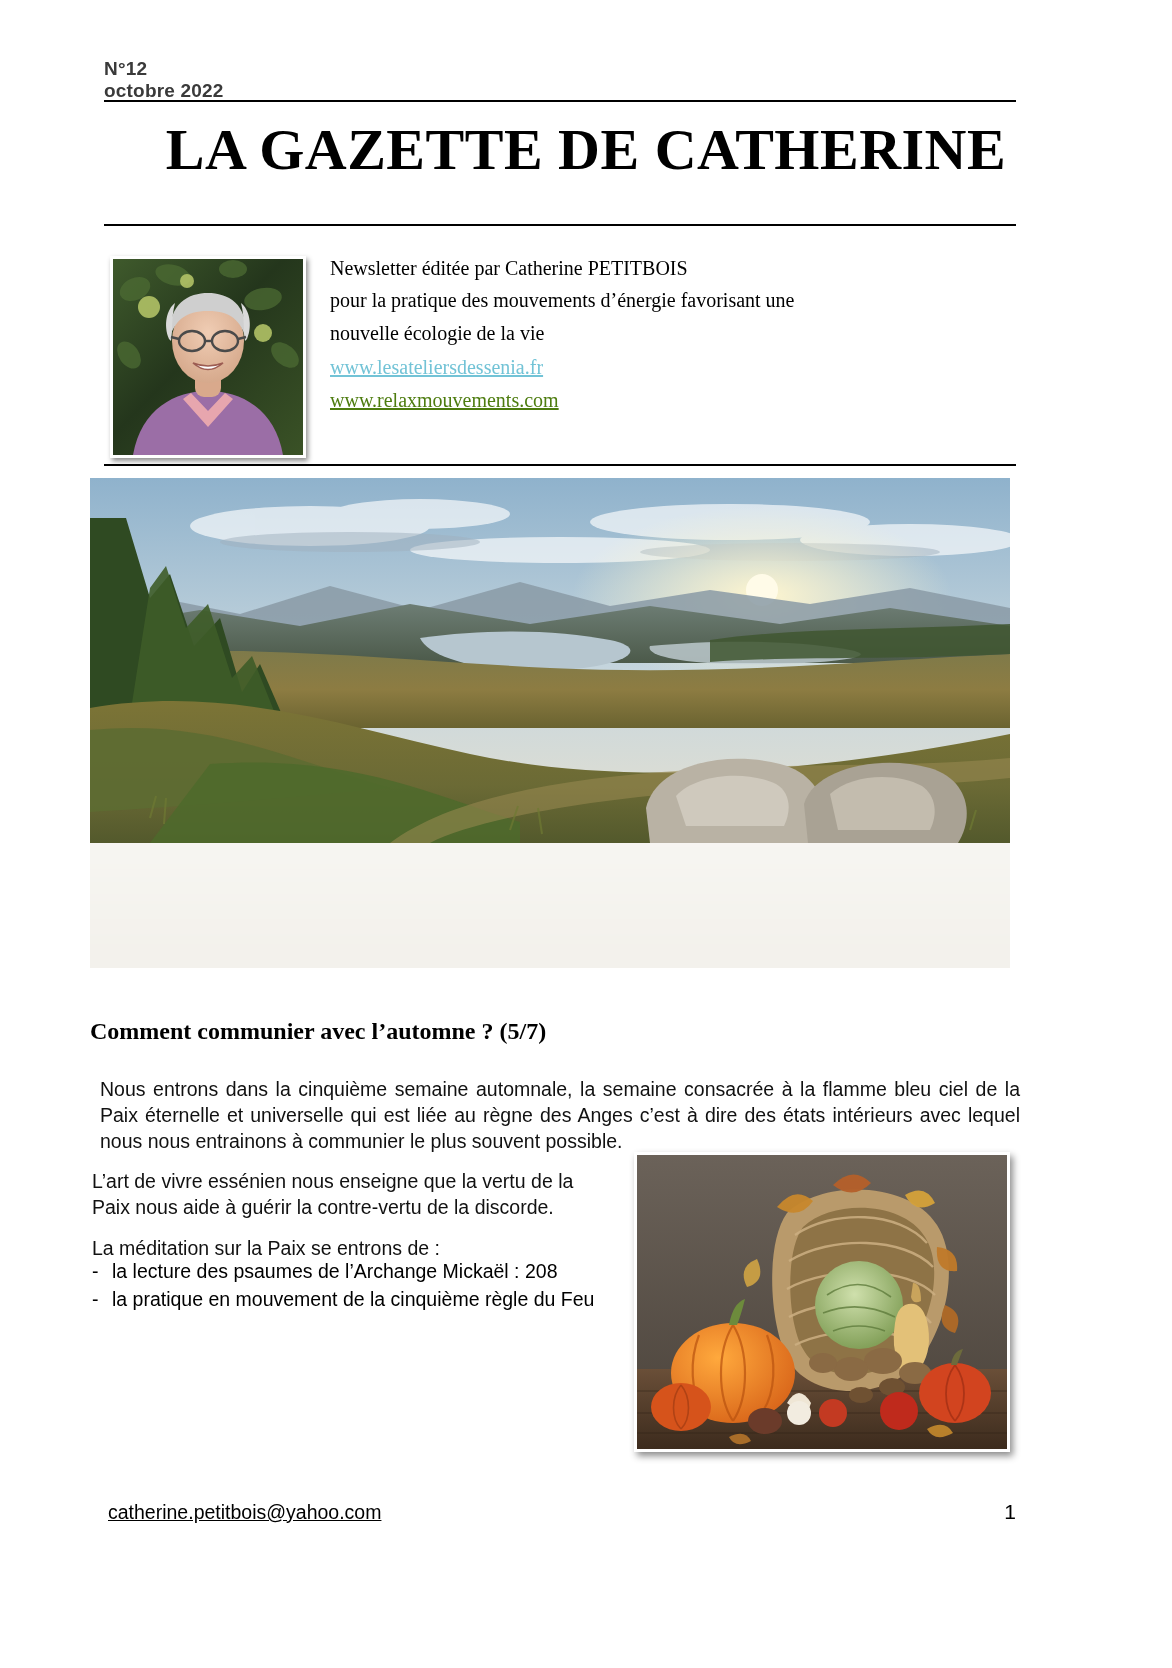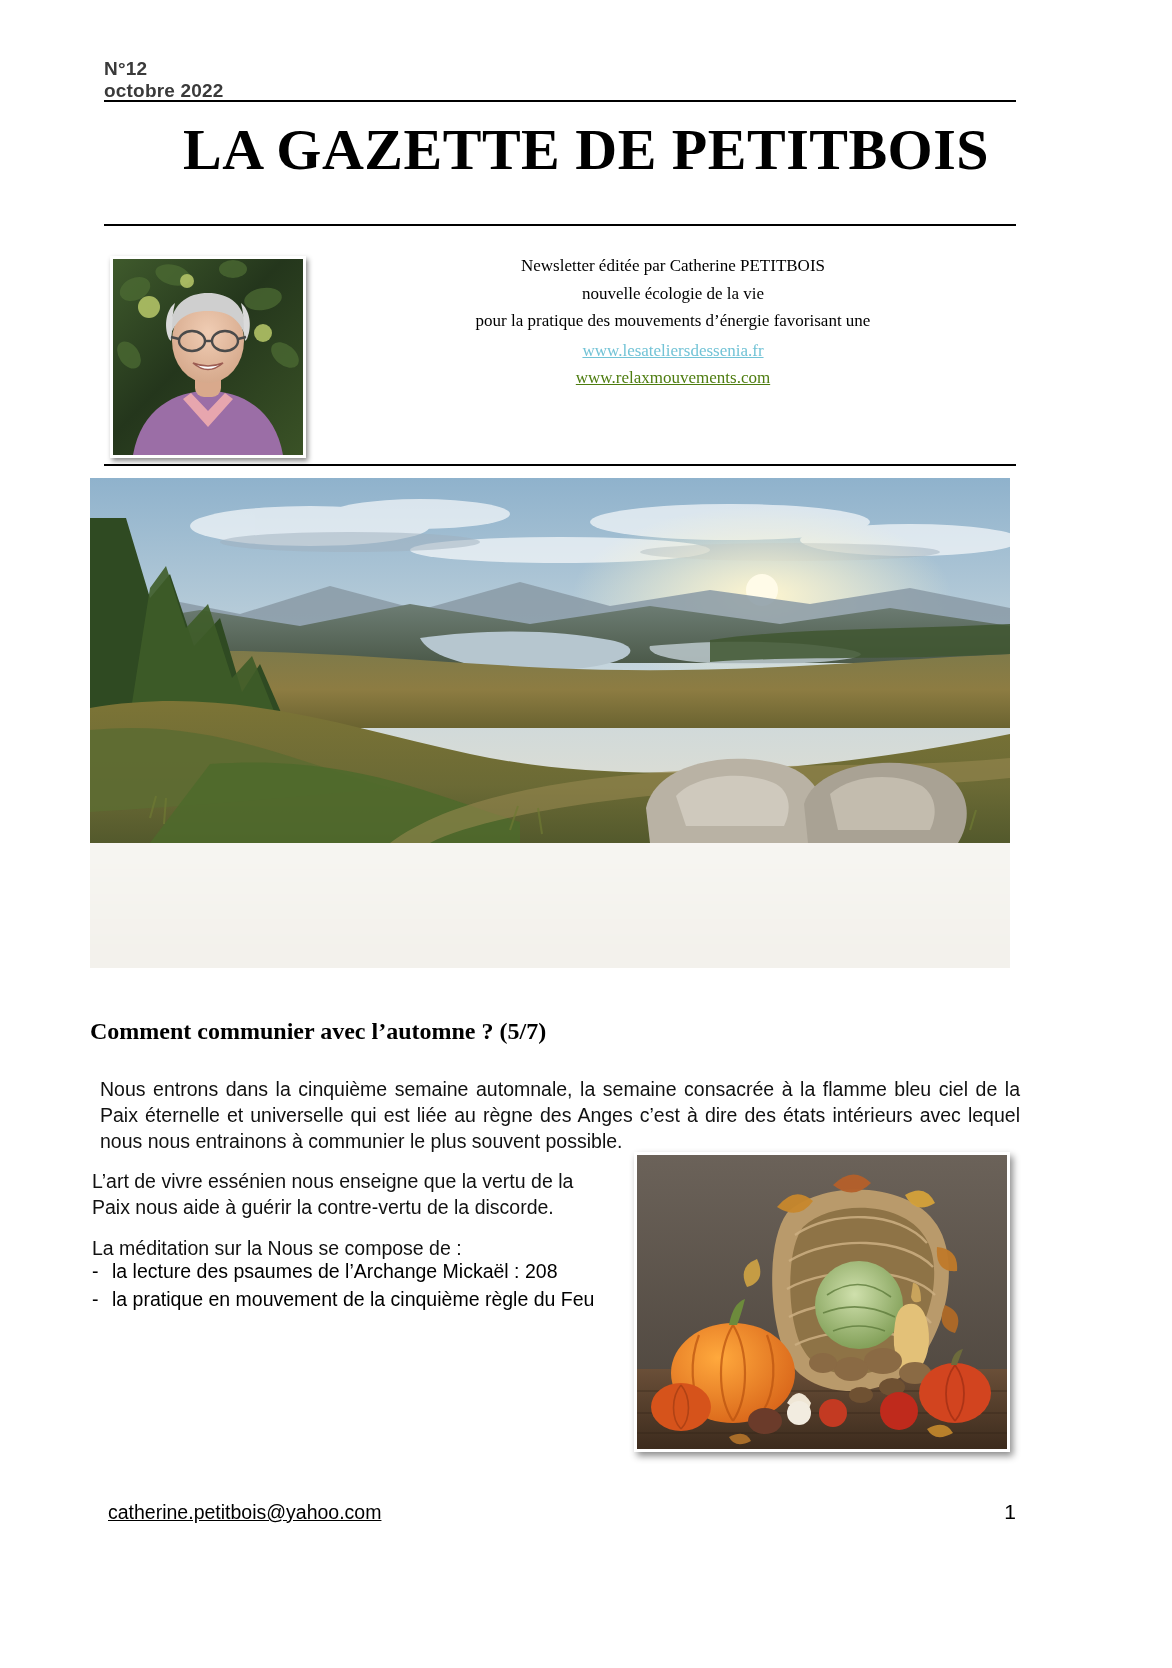--- a/index.html
+++ b/index.html
@@ -72,22 +72,21 @@
     overflow: hidden;
     background: #2d4424;
   }
   .portrait svg { display: block; }
 
   .intro {
     position: absolute;
     left: 330px;
     top: 252px;
     width: 686px;
-    text-align: center;
-    font-size: 17px;
+    font-size: 20px;
     line-height: 1.62;
   }
   .intro .link1 {
     color: #72c3d6;
     text-decoration: underline;
     display: block;
     margin-top: 2px;
   }
   .intro .link2 {
     color: #4d7c0f;
@@ -224,21 +223,21 @@
 <body>
 
 <div class="page">
 
   <div class="masthead-meta">
     <span>N°12</span>
     <span>octobre 2022</span>
   </div>
   <div class="rule rule-top"></div>
 
-  <div class="paper-title">LA GAZETTE DE PETITBOIS</div>
+  <div class="paper-title">LA GAZETTE DE CATHERINE</div>
   <div class="rule rule-under-title"></div>
 
   <div class="portrait">
     <svg width="190" height="196" viewBox="0 0 190 196">
       <defs>
         <linearGradient id="leafBg" x1="0" y1="0" x2="1" y2="1">
           <stop offset="0%" stop-color="#3f5a2c"></stop>
           <stop offset="45%" stop-color="#24361c"></stop>
           <stop offset="100%" stop-color="#3a5226"></stop>
         </linearGradient>
@@ -280,22 +279,22 @@
         <line x1="66" y1="80" x2="58" y2="78"></line>
         <line x1="125" y1="80" x2="133" y2="78"></line>
       </g>
 
       <path d="M80 104 Q95 117 110 104 Q95 110 80 104 Z" fill="#ffffff" stroke="#9c5c52" stroke-width="1.6"></path>
     </svg>
   </div>
 
   <div class="intro">
     <div>Newsletter éditée par Catherine PETITBOIS</div>
+    <div>pour la pratique des mouvements d’énergie favorisant une</div>
     <div>nouvelle écologie de la vie</div>
-    <div>pour la pratique des mouvements d’énergie favorisant une</div>
     <a class="link1" href="#">www.lesateliersdessenia.fr</a>
     <a class="link2" href="#">www.relaxmouvements.com</a>
   </div>
   <div class="rule rule-under-intro"></div>
 
   <div class="hero-wrap">
     <div class="hero">
       <svg width="920" height="365" viewBox="0 0 920 365" preserveAspectRatio="none">
         <defs>
           <linearGradient id="sky" x1="0" y1="0" x2="0" y2="1">
@@ -387,21 +386,21 @@
           <path d="M0 176 C180 166 300 182 460 190 C640 198 780 182 920 176 L920 250 L0 250 Z" fill="#c9c39a" opacity="0.7"></path>
         </svg>
       </div>
     </div>
   </div>
 
   <h2 class="article-title">Comment communier avec l’automne  ? (5/7)</h2>
 
   <p class="body-text p1">Nous entrons dans la cinquième semaine automnale, la semaine consacrée à la flamme bleu ciel de la Paix éternelle et universelle qui est liée au règne des Anges c’est à dire des états intérieurs avec lequel nous nous entrainons à communier le plus souvent possible.</p>
   <p class="body-text p2">L’art de vivre essénien nous enseigne que la vertu de la Paix nous aide à guérir la contre-vertu de la discorde.</p>
-  <p class="body-text p3">La méditation sur la Nous se compose de :</p>
+  <p class="body-text p3">La méditation sur la Paix se entrons de :</p>
 
   <div class="bullets">
     <div class="row">
       <span class="dash">-</span>
       <span class="txt">la lecture des psaumes de l’Archange Mickaël : 208</span>
     </div>
     <div class="row">
       <span class="dash">-</span>
       <span class="txt">la pratique en mouvement de la cinquième règle du Feu</span>
     </div>

